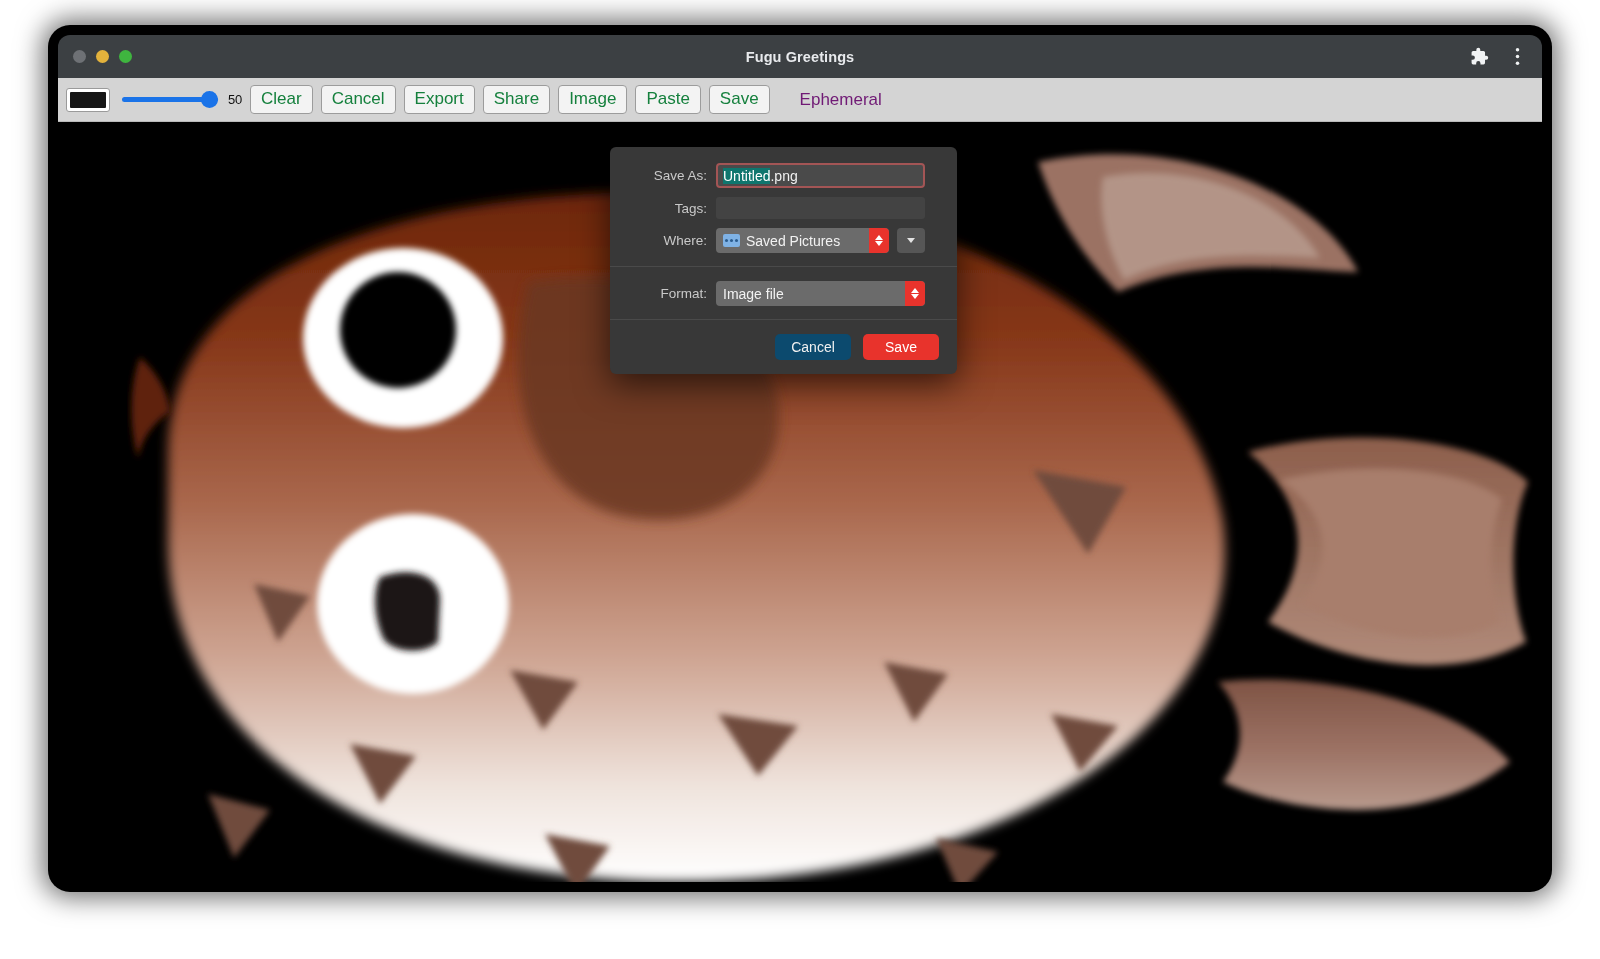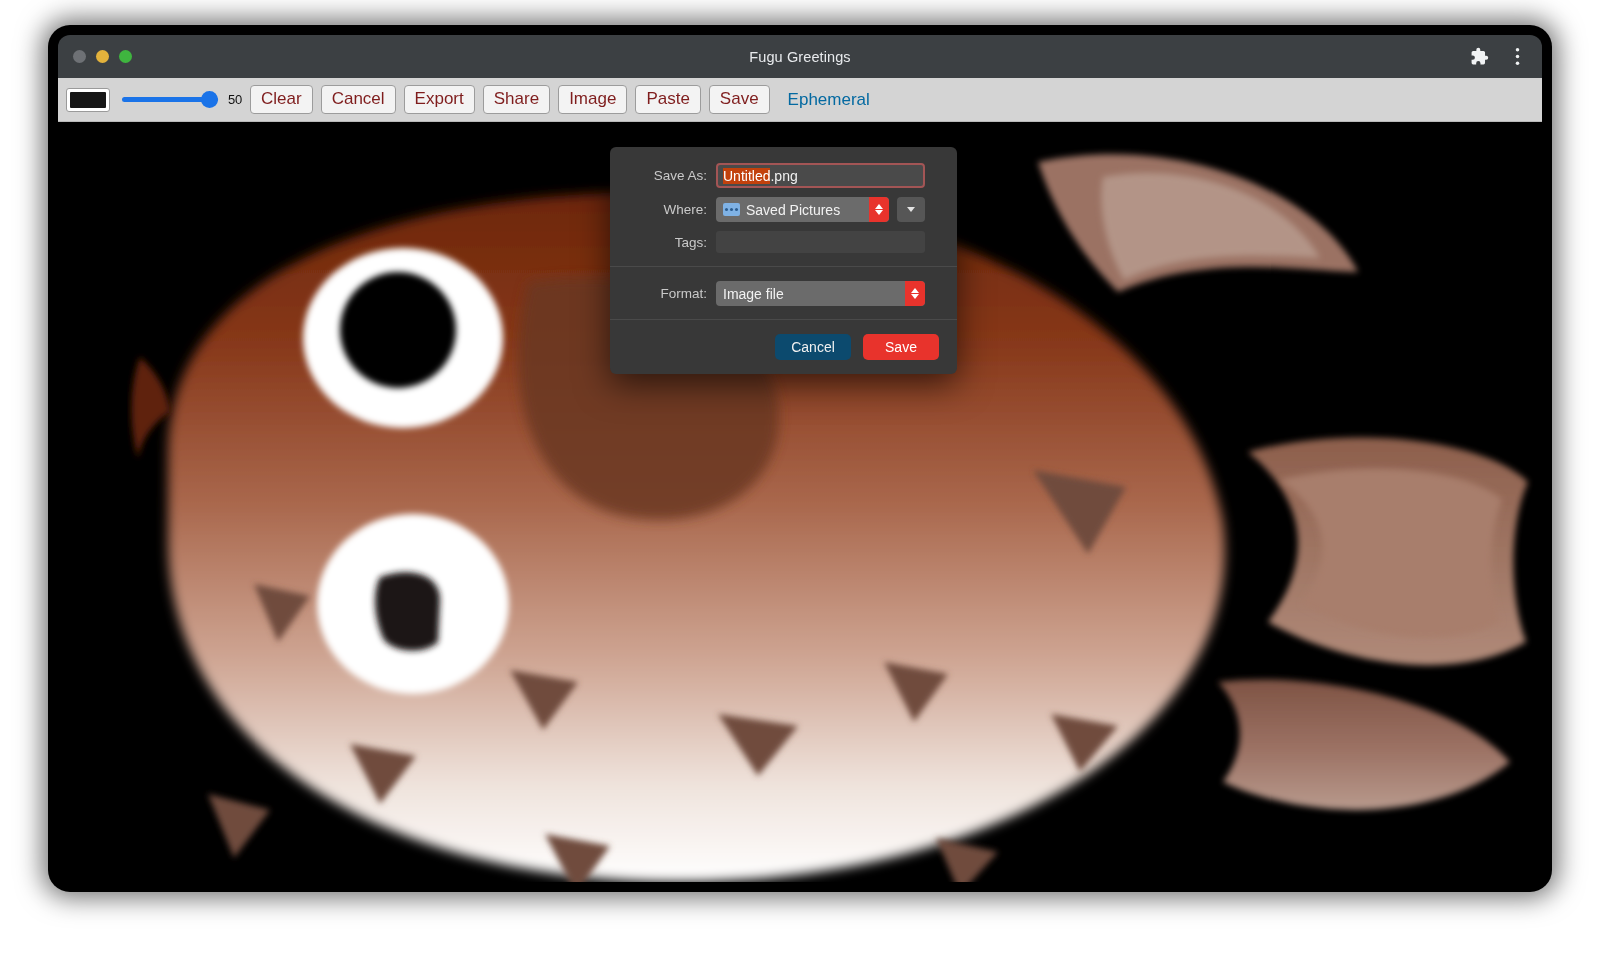--- a/index.html
+++ b/index.html
@@ -38,21 +38,21 @@
   .light.close    { background: #6e7175; }
   .light.minimize { background: #e3b23c; }
   .light.maximize { background: #3fb53f; }
 
   #window-title {
     position: absolute;
     left: 0; right: 0;
     text-align: center;
     color: #e8eaed;
     font-size: 14.5px;
-    font-weight: normal;
+    font-weight: bold;
     letter-spacing: 0.1px;
     pointer-events: none;
   }
   .titlebar-right {
     position: absolute; right: 14px;
     display: flex; align-items: center; gap: 16px;
   }
   .tb-icon { width: 22px; height: 22px; display: flex; align-items: center; justify-content: center; }
   .tb-icon svg { display: block; }
 
@@ -103,33 +103,33 @@
   #brush-value {
     font-size: 13px; color: #111;
     flex: none;
     margin-left: 2px;
     letter-spacing: -0.2px;
   }
   .tool-btn {
     flex: none;
     font-family: "Liberation Sans", sans-serif;
     font-size: 17px;
-    color: #7f1d1d;
+    color: #15803d;
     background: #f3f3f3;
     border: 1px solid #9c9c9c;
     border-radius: 4px;
     padding: 3px 10px 4px 10px;
     line-height: 20px;
     cursor: default;
   }
   #ephemeral-label {
     flex: none;
     font-size: 17px;
-    color: #0369a1;
-    margin-left: 10px;
+    color: #701a75;
+    margin-left: 22px;
   }
 
   
   #canvas-area {
     position: relative;
     height: 760px;
     background: #000000;
     overflow: hidden;
   }
   #fugu-art { position: absolute; inset: 0; }
@@ -168,21 +168,21 @@
     border: 2px solid #a35555;
     border-radius: 4px;
     display: flex;
     align-items: center;
     padding: 0 5px;
     font-size: 14px;
     color: #f0f0f0;
     overflow: hidden;
   }
   #saveas-field .sel {
-    background: #c2410c;
+    background: #0f766e;
     color: #ffffff;
   }
   #tags-field {
     flex: 1;
     height: 22px;
     background: #434343;
     border: none;
     border-radius: 3px;
   }
   .popup-btn {
@@ -381,39 +381,39 @@
 
       <div class="dlg-row">
         <div class="dlg-label">Save As:</div>
         <div id="saveas-field">
           <span class="sel">Untitled</span>
             <span>.png</span>
         </div>
       </div>
 
       <div class="dlg-row">
+        <div class="dlg-label">Tags:</div>
+        <div id="tags-field"></div>
+      </div>
+
+      <div class="dlg-row">
         <div class="dlg-label">Where:</div>
         <div class="popup-btn">
           <span id="folder-icon"></span>
           <span>Saved Pictures</span>
           <span class="stepper">
             <span class="chev up"></span>
             <span class="chev down"></span>
           </span>
         </div>
         <div id="disclosure-btn">
           <span class="chev down"></span>
         </div>
       </div>
 
-      <div class="dlg-row">
-        <div class="dlg-label">Tags:</div>
-        <div id="tags-field"></div>
-      </div>
-
       <div class="dlg-sep"></div>
 
       <div class="dlg-row">
         <div class="dlg-label">Format:</div>
         <div class="popup-btn">
           <span>Image file</span>
           <span class="stepper">
             <span class="chev up"></span>
             <span class="chev down"></span>
           </span>

